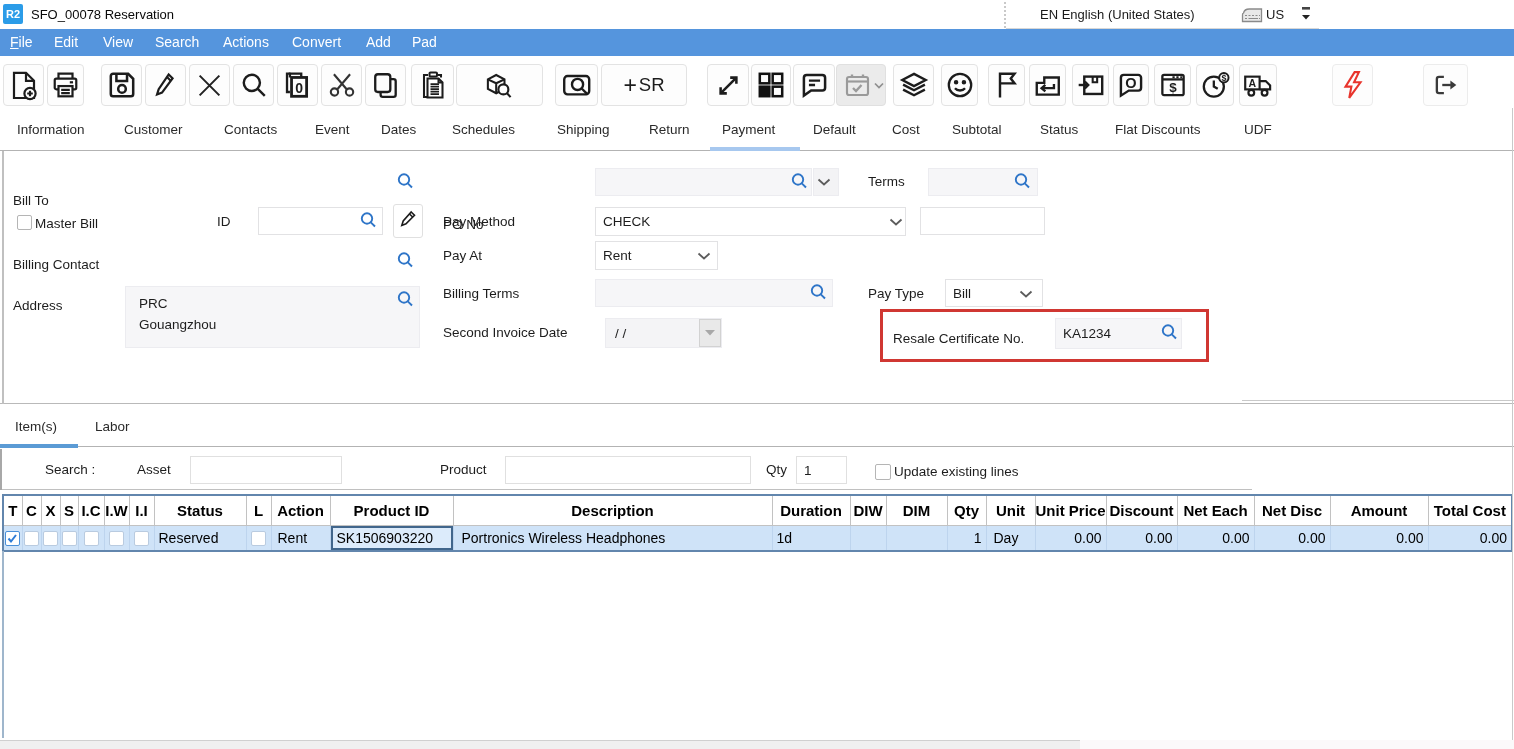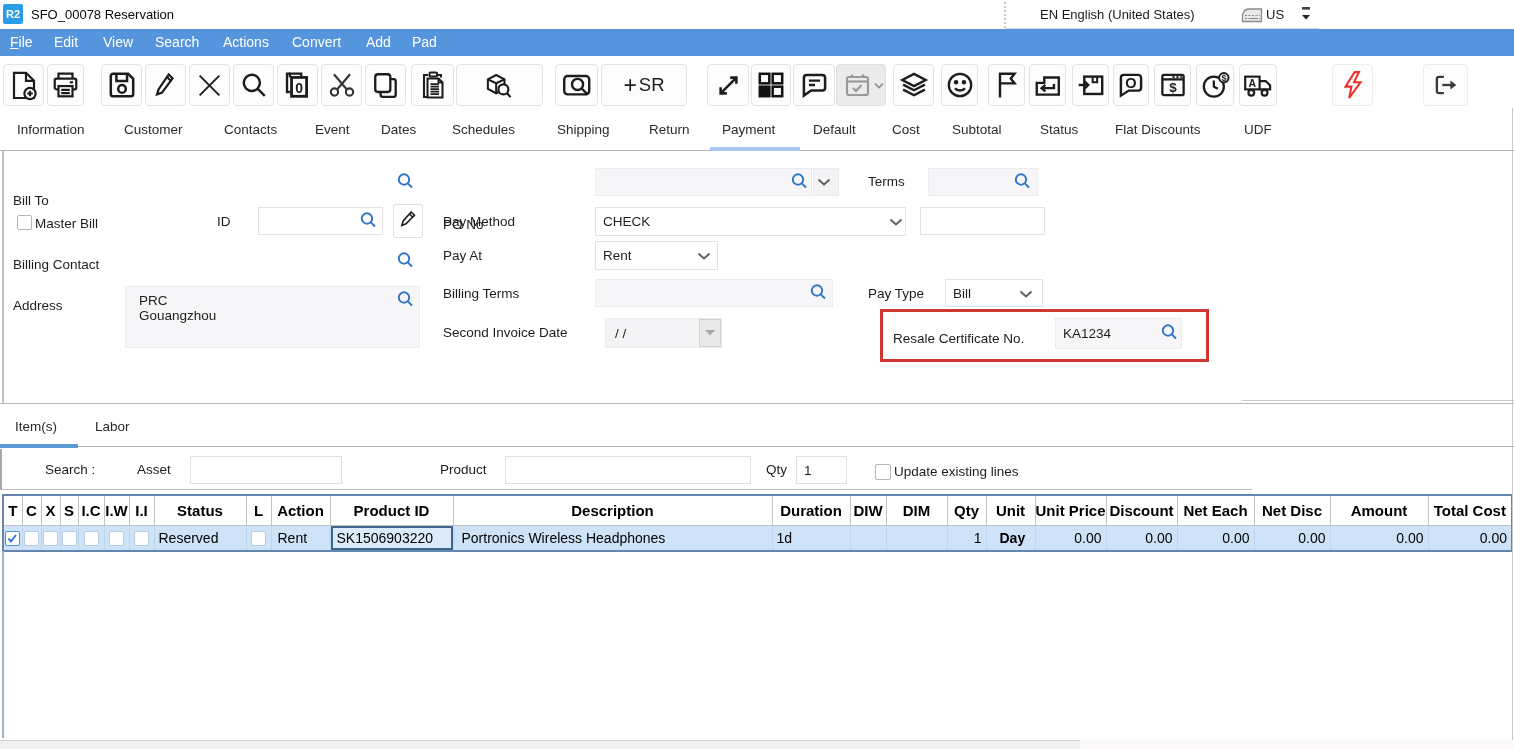--- a/index.html
+++ b/index.html
@@ -323,21 +323,21 @@
     <svg class="mag" style="left:399px;top:58px;" width="20" height="24" viewBox="0 0 20 24" fill="none" stroke="#1c1c1c" stroke-width="1.6">
         <path d="M12.2 3 l3.3 3.3 L7 14.8 l-4.2 1.6 1.4-4.5 Z"></path>
         <path d="M10.5 5 l3.4 3.3"></path>
       </svg>
     <div class="lbl" style="left:13px;top:106px;">Billing Contact</div>
     <svg class="mag" style="left:396px;top:100px;" width="19" height="19" viewBox="0 0 19 19" fill="none" stroke="#2e75c8" stroke-width="1.9">
         <circle cx="8" cy="7.5" r="5.2"></circle>
         <path d="M11.8 11.3 L16 15.5"></path>
       </svg>
     <div class="lbl" style="left:13px;top:147px;">Address</div>
-    <div class="inp" style="left:125px;top:135px;width:295px;height:62px;padding:6px 0 0 13px;line-height:15px;">PRC<br>Gouangzhou</div>
+    <div class="inp" style="left:125px;top:135px;width:295px;height:62px;padding:6px 0 0 13px;line-height:21px;">PRC<br>Gouangzhou</div>
     <svg class="mag" style="left:396px;top:139px;" width="19" height="19" viewBox="0 0 19 19" fill="none" stroke="#2e75c8" stroke-width="1.9">
         <circle cx="8" cy="7.5" r="5.2"></circle>
         <path d="M11.8 11.3 L16 15.5"></path>
       </svg>
 
     <div class="lbl" style="left:443px;top:23px;margin-top:43px;">PO No</div>
     <div class="inp" style="left:595px;top:17px;width:217px;height:28px;"></div>
     <svg class="mag" style="left:790px;top:21px;" width="19" height="19" viewBox="0 0 19 19" fill="none" stroke="#2e75c8" stroke-width="1.9">
         <circle cx="8" cy="7.5" r="5.2"></circle>
         <path d="M11.8 11.3 L16 15.5"></path>
@@ -492,21 +492,21 @@
             </td>
         <td style="padding-left:6px;">Rent</td>
         <td style="padding:0;">
               <div style="border:2px solid #41668c;height:100%;box-sizing:border-box;line-height:20px;padding-left:4px;background:#dcebfb;">SK1506903220</div>
             </td>
         <td style="padding-left:8px;">Portronics Wireless Headphones</td>
         <td style="padding-left:4px;">1d</td>
         <td></td>
             <td></td>
         <td class="num" style="padding-right:4px;">1</td>
-        <td style="padding-left:13px;font-weight:bold;">Day</td>
+        <td style="padding-left:7px;">Day</td>
         <td class="num" style="padding-right:4px;">0.00</td>
         <td class="num" style="padding-right:4px;">0.00</td>
         <td class="num" style="padding-right:4px;">0.00</td>
         <td class="num" style="padding-right:4px;">0.00</td>
         <td class="num" style="padding-right:4px;">0.00</td>
         <td class="num" style="padding-right:4px;">0.00</td>
       </tr>
     </tbody>
       </table>
   </div>

